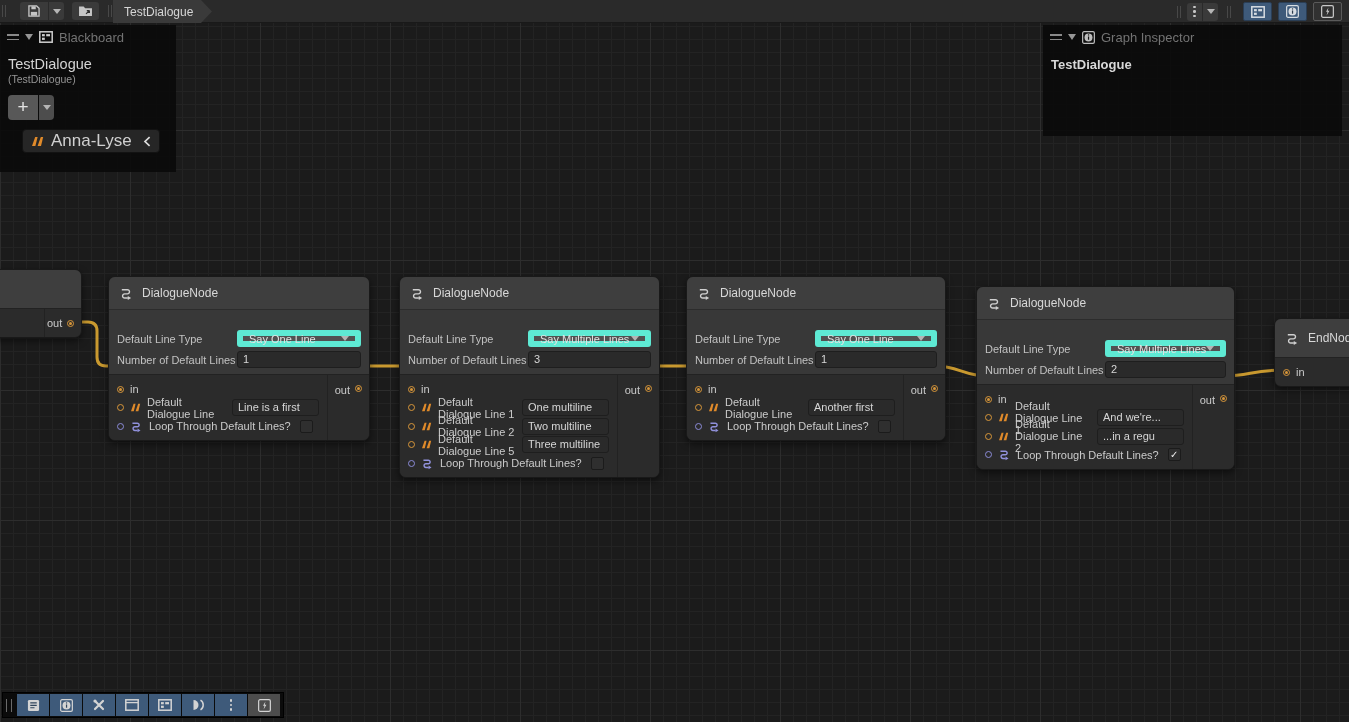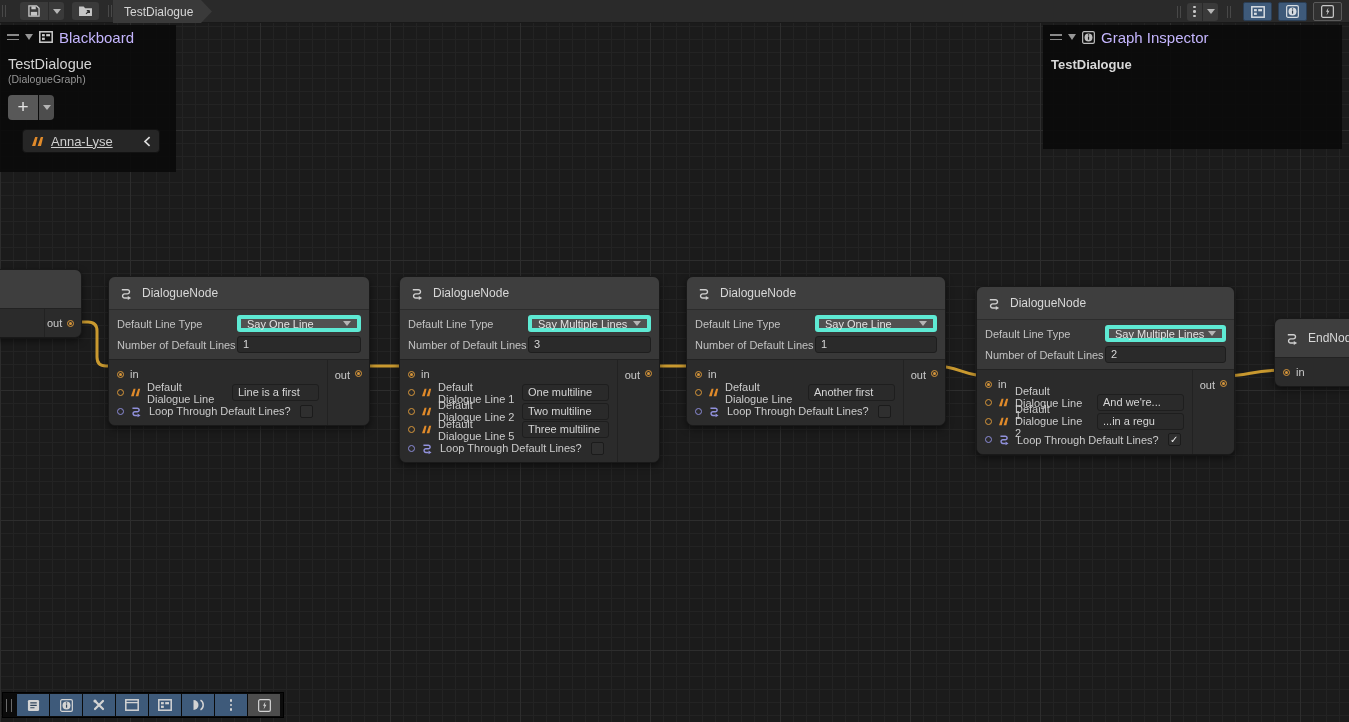--- a/index.html
+++ b/index.html
@@ -28,48 +28,48 @@
     clip-path:polygon(0 0, calc(100% - 11px) 0, 100% 50%, calc(100% - 11px) 100%, 0 100%);
     display:flex; align-items:center; padding-left:11px; font-size:12px; color:#d6d6d6; }
   .tright { position:absolute; right:7px; top:0; height:23px; display:flex; align-items:center; }
   .sqbtn { width:29px; height:19px; border-radius:2px; display:flex; align-items:center; justify-content:center; margin-left:6px; cursor:pointer; }
   .sqbtn.blue { background:#3e5a7a; border:1px solid #2a3e55; color:#d8dde2; }
   .sqbtn.dark { background:#313131; border:1px solid #5a5a5a; color:#c9c9c9; }
 
   
   .panel { position:absolute; background:rgba(9,9,9,0.88); z-index:30; }
   .panel-head { display:flex; align-items:center; gap:6px; height:24px; padding:0 7px; }
-  .panel-title { font-size:15px; color:#c4b5fd; }
+  .panel-title { font-size:13px; color:#737373; }
   .drag-handle { width:12px; display:flex; flex-direction:column; gap:3px; }
   .drag-handle i { display:block; height:1.5px; background:#8a8a8a; }
   .disc { width:0; height:0; border-left:4.5px solid transparent; border-right:4.5px solid transparent; border-top:6px solid #969696; }
   .bb-panel { left:0; top:25px; width:176px; height:147px; }
   .bb-name { font-size:14.5px; color:#d4d4d4; margin:7px 8px 0; }
   .bb-type { font-size:10.5px; color:#959595; margin:1px 8px 0; }
   .bb-addrow { display:flex; margin:10px 8px 0; }
   .bb-add { width:30px; height:25px; background:#585858; border-radius:4px 0 0 4px; color:#e2e2e2;
     font-size:19px; line-height:23px; text-align:center; cursor:pointer; }
   .bb-add-dd { width:15px; height:25px; background:#4d4d4d; border-radius:0 4px 4px 0; margin-left:1px;
     display:flex; align-items:center; justify-content:center; cursor:pointer; }
   .bb-pill { margin:9px 0 0 22px; width:138px; height:24px; background:#262626; border:1px solid #121212;
     border-radius:4px; display:flex; align-items:center; gap:7px; padding:0 8px; cursor:pointer; }
-  .bb-pill .name { font-size:13px; color:#cfcfcf; flex:1;text-decoration:underline; }
-  .gi-panel { left:1043px; top:25px; width:299px; height:124px; }
+  .bb-pill .name { font-size:17px; color:#cfcfcf; flex:1; }
+  .gi-panel { left:1043px; top:25px; width:299px; height:111px; }
   .gi-sel { font-size:13px; font-weight:bold; color:#d8d8d8; margin:8px 8px 0; }
 
   
   .node { position:absolute; background:#2b2b2b; border:1px solid #191919; border-radius:7px;
     box-shadow:0 3px 7px rgba(0,0,0,.5); z-index:10; font-size:11px; }
   .node-title { display:flex; align-items:center; gap:8px; height:32px; padding:0 10px;
     background:#3e3e3e; border-radius:6px 6px 0 0; font-size:12px; color:#d8d8d8; }
-  .node-props { background:#383838; padding:5px 8px 6px; display:flex; flex-direction:column; gap:4px;
+  .node-props { background:#383838; padding:20px 8px 6px; display:flex; flex-direction:column; gap:4px;
     border-top:1px solid #2c2c2c; }
   .prop-row { display:flex; align-items:center; height:17px; }
   .prop-label { flex:0 0 120px; color:#c2c2c2; }
-  .dropdown { flex:1; height:17px; background:#515151; border:4px solid #5eead4; border-radius:3px;
+  .dropdown { flex:1; height:17px; background:#515151; border:6px solid #5eead4; border-radius:3px;
     display:flex; align-items:center; padding:0 6px; color:#e2e2e2; cursor:pointer; }
   .dropdown .dtxt { flex:1; white-space:nowrap; overflow:hidden; }
   .dd-tri { width:0; height:0; border-left:4px solid transparent; border-right:4px solid transparent; border-top:5px solid #b5b5b5; }
   .textfield { flex:1; height:17px; background:#2a2a2a; border:1px solid #1e1e1e; border-radius:3px;
     padding:0 5px; line-height:15px; color:#d6d6d6; white-space:nowrap; overflow:hidden; cursor:text; }
   .node-ports { display:flex; background:#2b2b2b; border-top:1px solid #222; border-radius:0 0 6px 6px; }
   .ports-main { flex:1; padding:6px 8px; display:flex; flex-direction:column; gap:2.5px; }
   .ports-out { width:42px; border-left:1px solid #222; padding:6px 7px 0 0; display:flex;
     justify-content:flex-end; align-items:flex-start; gap:5px; }
   .ports-out .plabel { margin-top:3px; }
@@ -205,21 +205,21 @@
       <svg width="14" height="12" viewBox="0 0 14 12">
           <rect x="0.8" y="0.8" width="12.4" height="10.4" fill="none" stroke="currentColor" stroke-width="1.5"></rect>
           <rect x="3" y="3.1" width="2.8" height="2.2" fill="currentColor"></rect>
           <rect x="3" y="6.7" width="2.8" height="2.2" fill="currentColor"></rect>
           <rect x="7.2" y="3.1" width="3.8" height="2.2" fill="currentColor"></rect>
         </svg>
     </span>
     <span class="panel-title">Blackboard</span>
   </div>
   <div class="bb-name">TestDialogue</div>
-  <div class="bb-type">(DialogueGraph)</div>
+  <div class="bb-type">(TestDialogue)</div>
   <div class="bb-addrow">
     <div class="bb-add">+</div>
     <div class="bb-add-dd">
       <span class="dd-tri"></span>
     </div>
   </div>
   <div class="bb-pill">
     <span class="icon">
       <svg width="13" height="11" viewBox="0 0 13 11">
           <path d="M1 10 L4.2 1 H6.6 L4.4 10 Z" fill="#e08a2a"></path>

